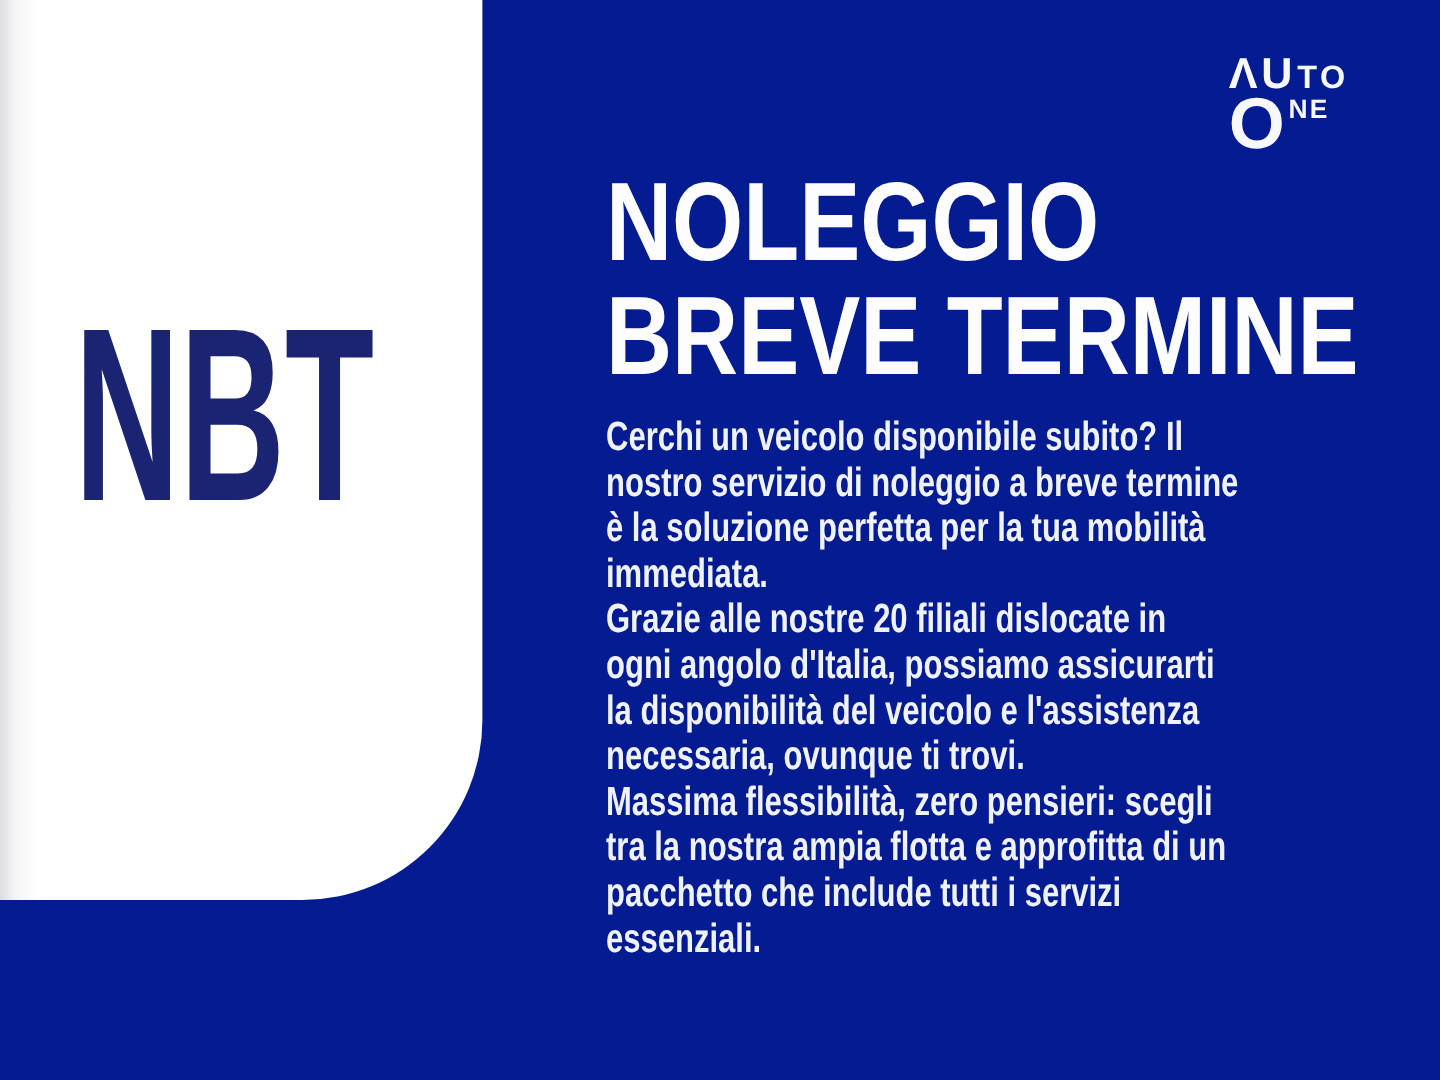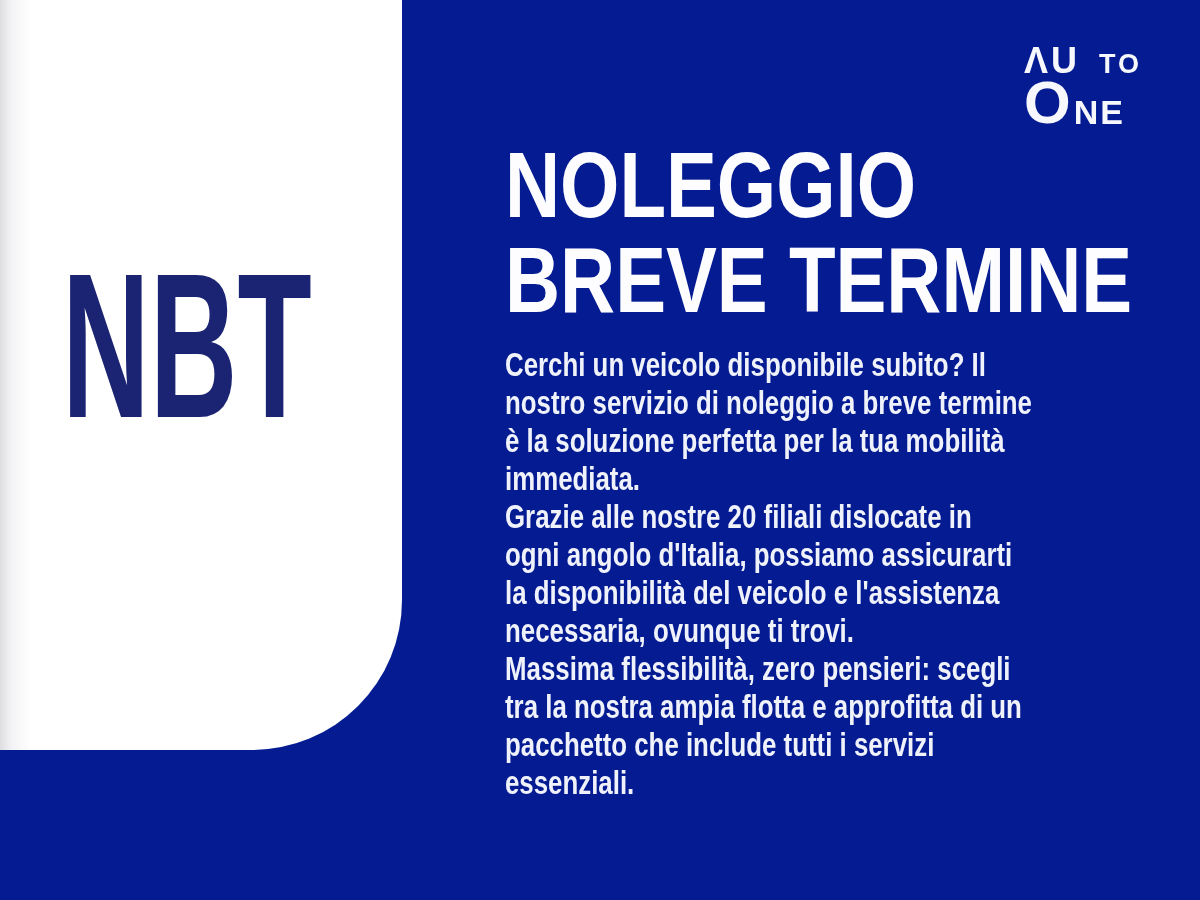--- a/index.html
+++ b/index.html
@@ -47,31 +47,31 @@
   }
   .logo-row1 {
     position: absolute;
     left: 0; top: 0;
     display: flex;
     align-items: baseline;
     line-height: 1;
     white-space: nowrap;
   }
   .logo-au { font-size: 36px; letter-spacing: 3px; }
-  .logo-to { font-size: 27px; letter-spacing: 3px; margin-left: 19px; }
+  .logo-to { font-size: 27px; letter-spacing: 3px; margin-left: 1px; }
   .logo-row2 {
     position: absolute;
     left: 0; top: 30px;
     display: flex;
     align-items: flex-start;
     line-height: 1;
     white-space: nowrap;
   }
   .logo-o  { font-size: 60px; }
-  .logo-ne { font-size: 34px; letter-spacing: 2px; margin-top: 22px; margin-left: 3px; }
+  .logo-ne { font-size: 22px; letter-spacing: 2px; margin-top: 7px; margin-left: 3px; }
   
   .title {
     position: absolute;
     left: 505px;
     top: 138px;
     font-size: 93px;
     line-height: 95px;
     font-weight: bold;
     color: #fdfdff;
     transform: scaleX(0.82);

